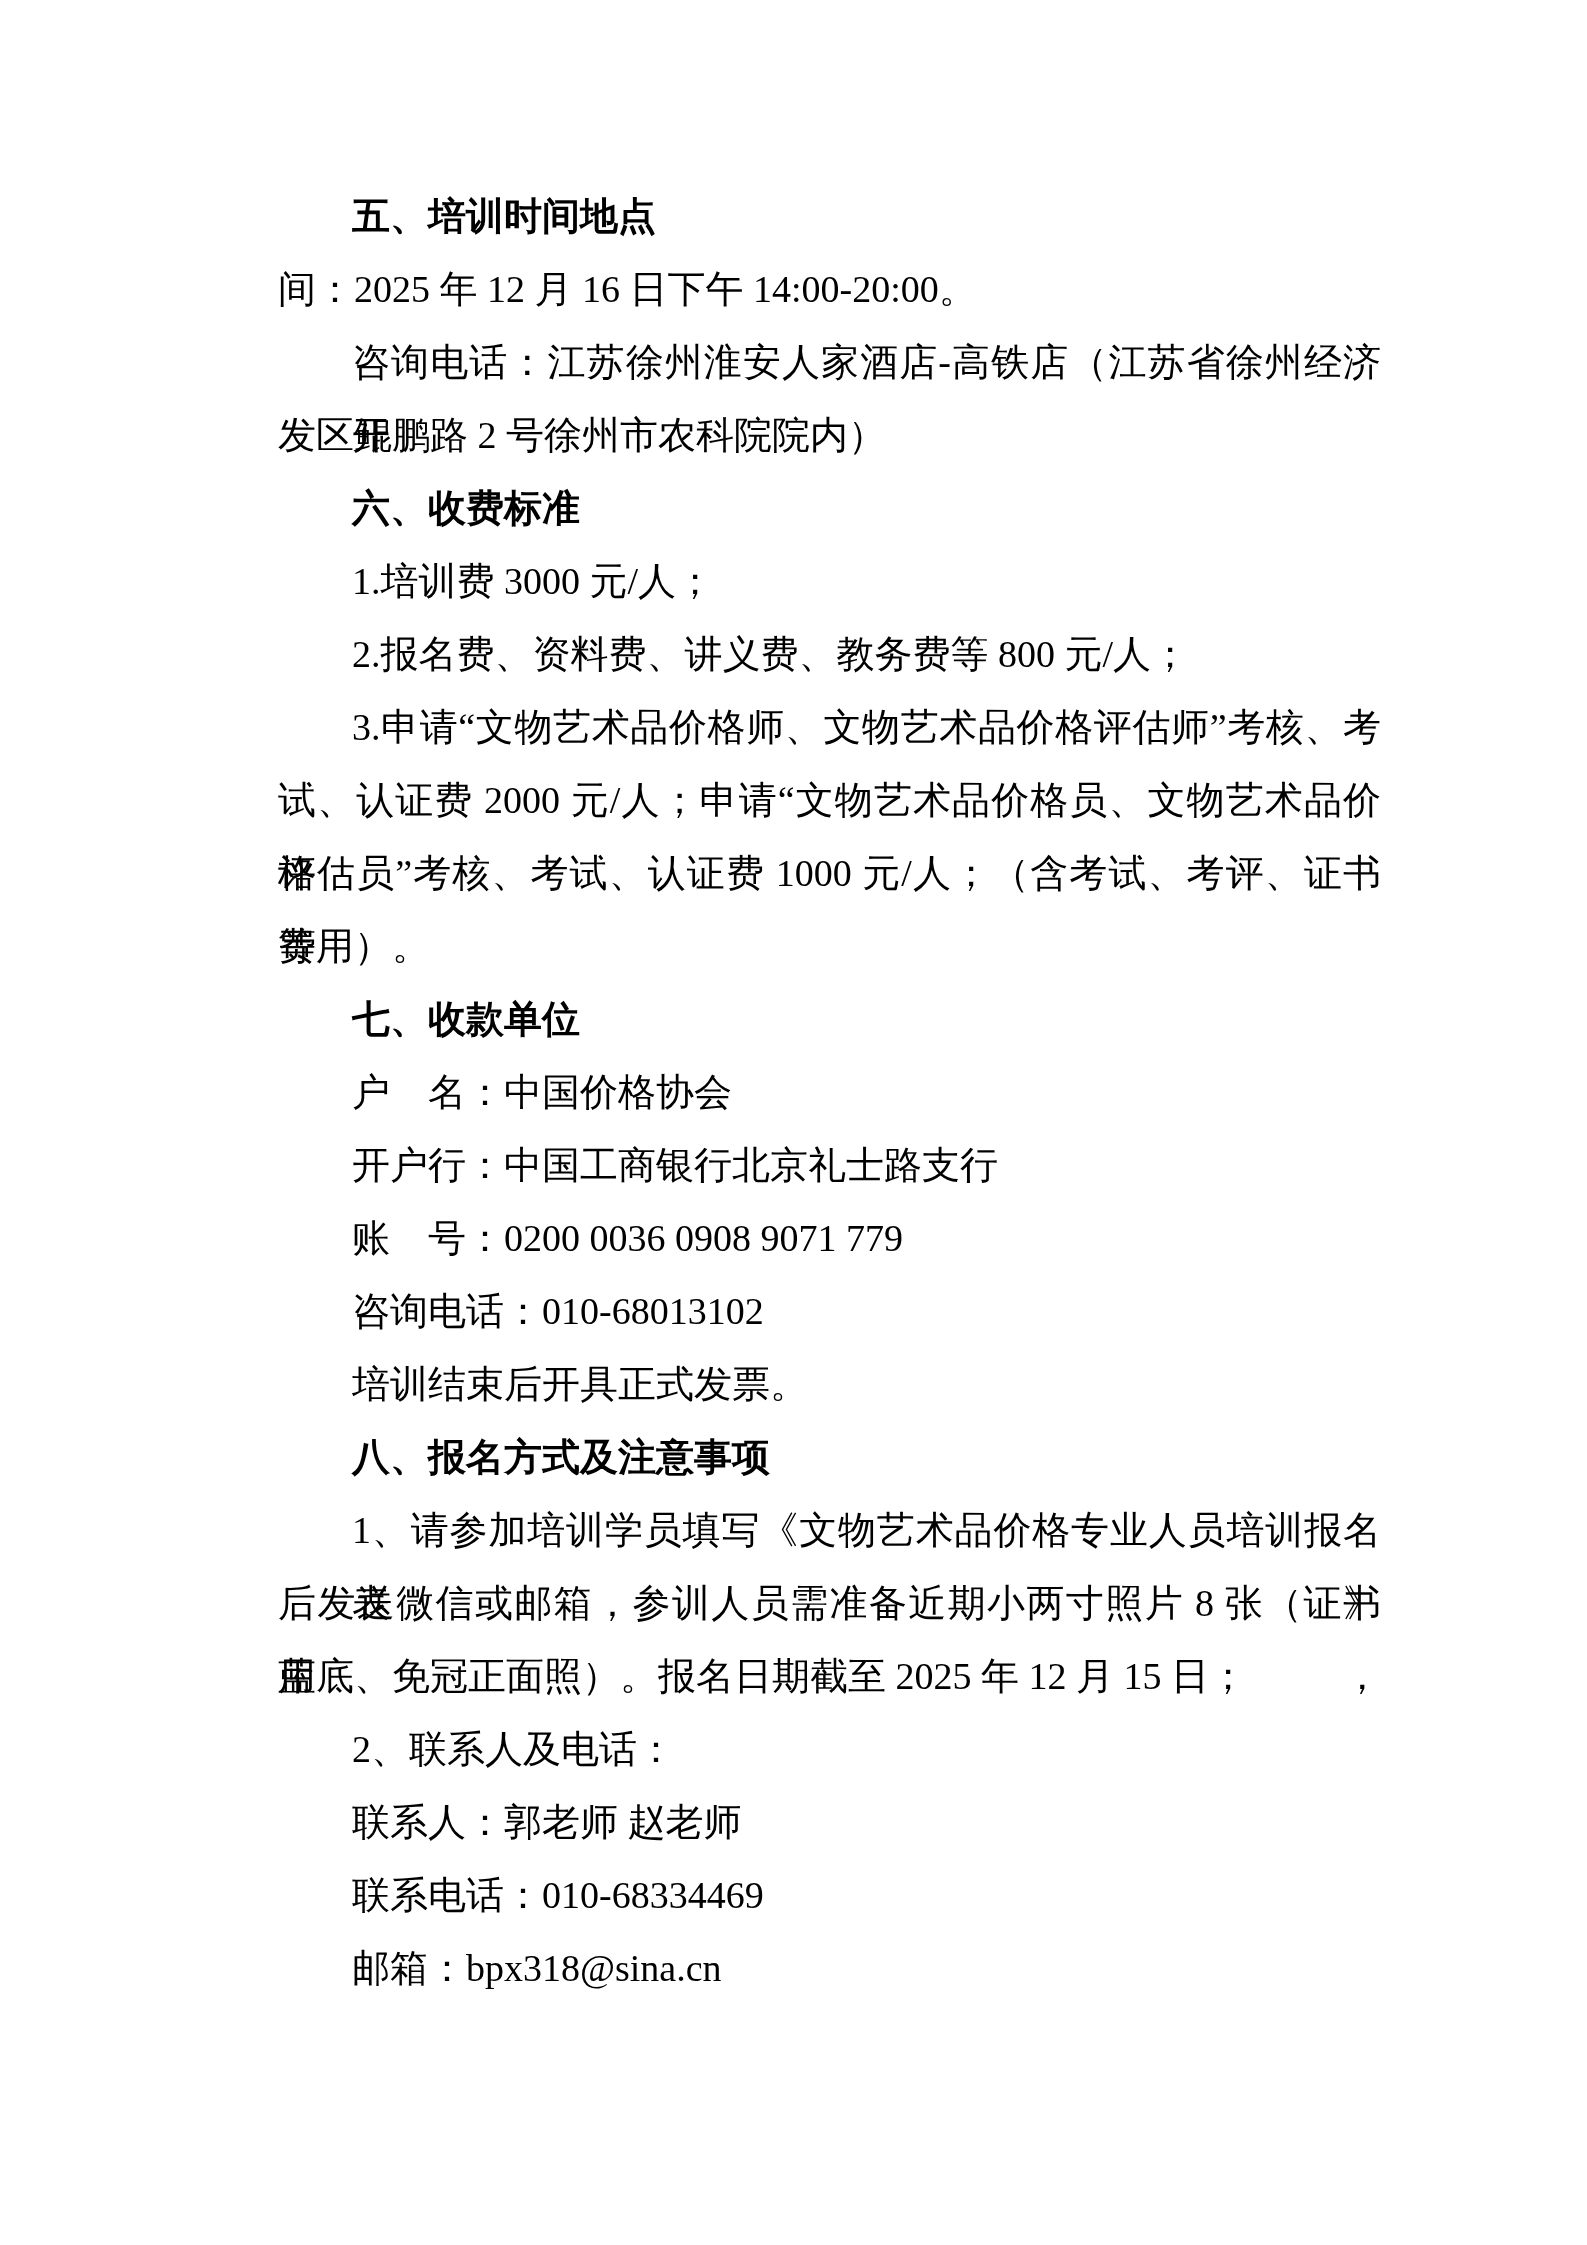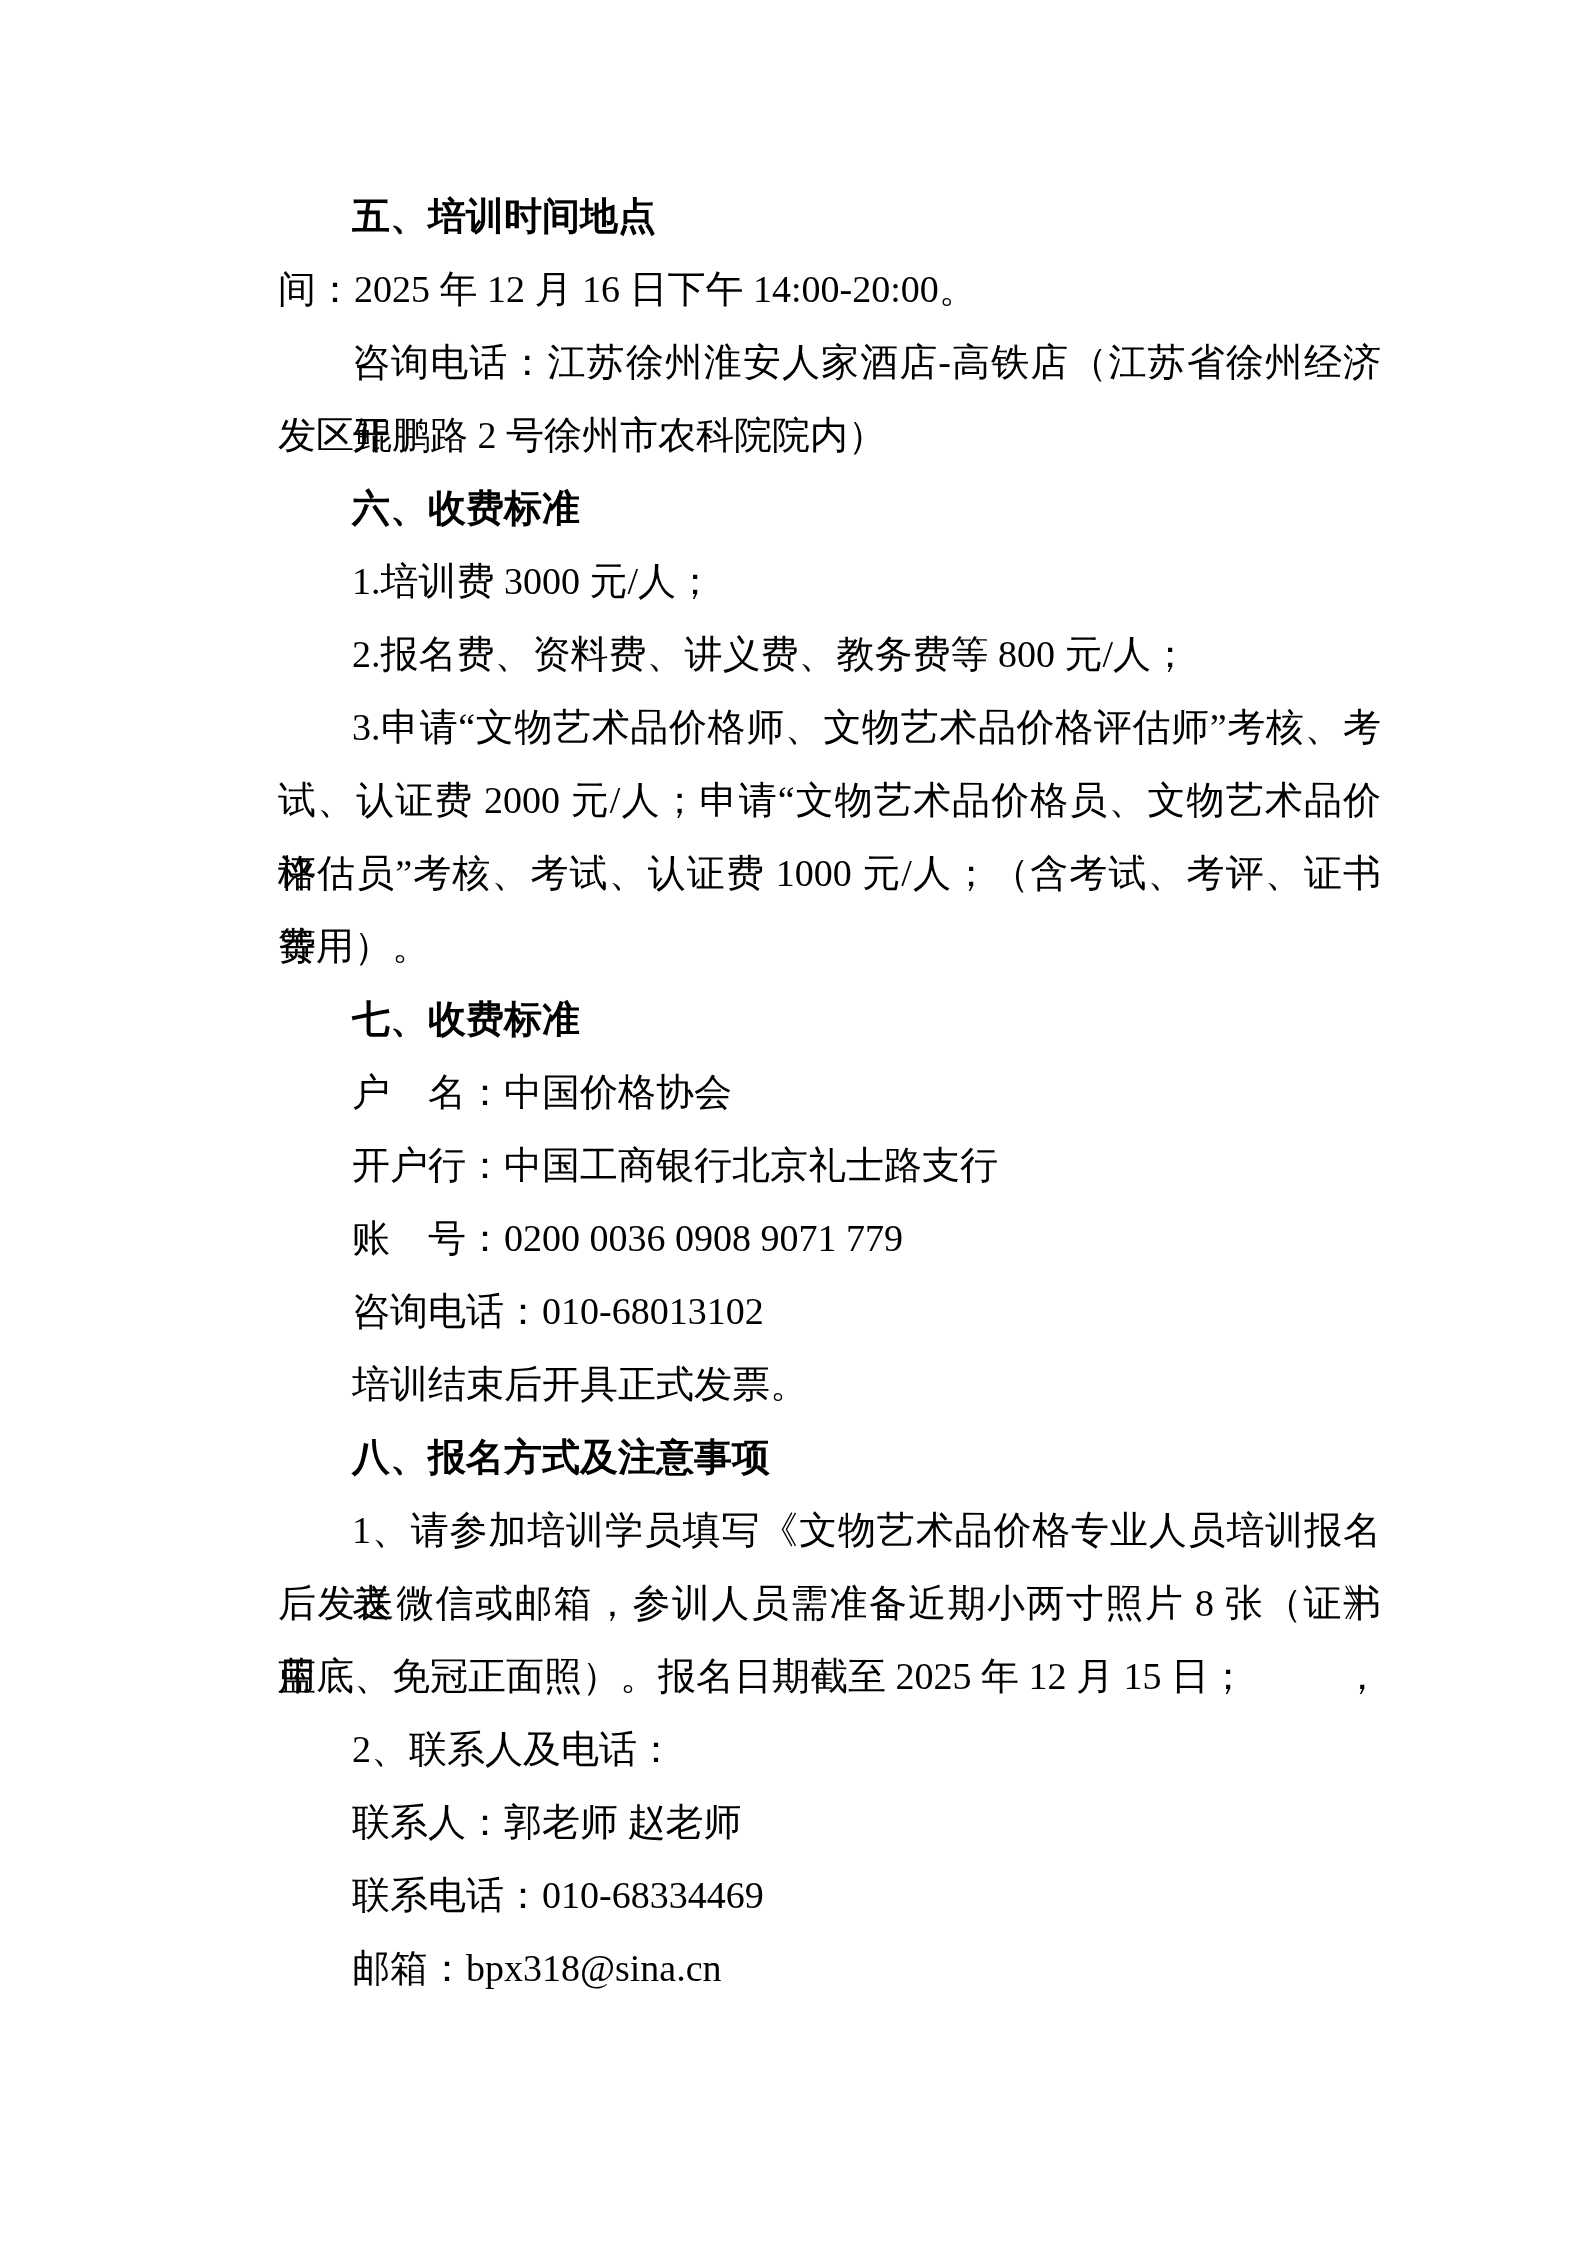--- a/index.html
+++ b/index.html
@@ -52,21 +52,21 @@
       <div class="line">间：2025 年 12 月 16 日下午 14:00-20:00。</div>
       <div class="line indent stretch">咨询电话：江苏徐州淮安人家酒店-高铁店（江苏省徐州经济开</div>
       <div class="line">发区鲲鹏路 2 号徐州市农科院院内）</div>
       <div class="line bold indent">六、收费标准</div>
       <div class="line indent">1.培训费 3000 元/人；</div>
       <div class="line indent">2.报名费、资料费、讲义费、教务费等 800 元/人；</div>
       <div class="line indent stretch">3.申请“文物艺术品价格师、文物艺术品价格评估师”考核、考</div>
       <div class="line stretch">试、认证费 2000 元/人；申请“文物艺术品价格员、文物艺术品价格</div>
       <div class="line stretch">评估员”考核、考试、认证费 1000 元/人；（含考试、考评、证书等</div>
       <div class="line">费用）。</div>
-      <div class="line bold indent">七、收费标准</div>
+      <div class="line bold indent">七、收款单位</div>
       <div class="line indent">户　名：中国价格协会</div>
       <div class="line indent">开户行：中国工商银行北京礼士路支行</div>
       <div class="line indent">账　号：0200 0036 0908 9071 779</div>
       <div class="line indent">咨询电话：010-68013102</div>
       <div class="line indent">培训结束后开具正式发票。</div>
       <div class="line bold indent">八、报名方式及注意事项</div>
       <div class="line indent stretch">1、请参加培训学员填写《文物艺术品价格专业人员培训报名表》</div>
       <div class="line stretch">后发送微信或邮箱，参训人员需准备近期小两寸照片 8 张（证书用，</div>
       <div class="line">蓝底、免冠正面照）。报名日期截至 2025 年 12 月 15 日；</div>
       <div class="line indent">2、联系人及电话：</div>

